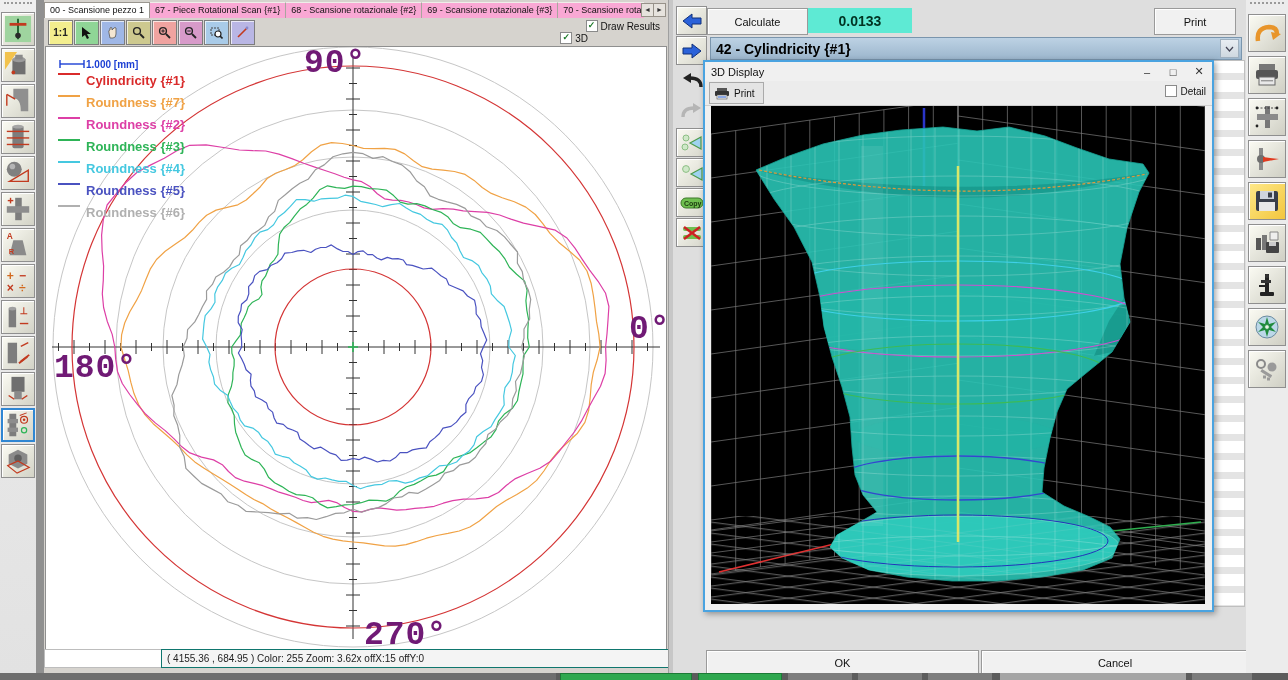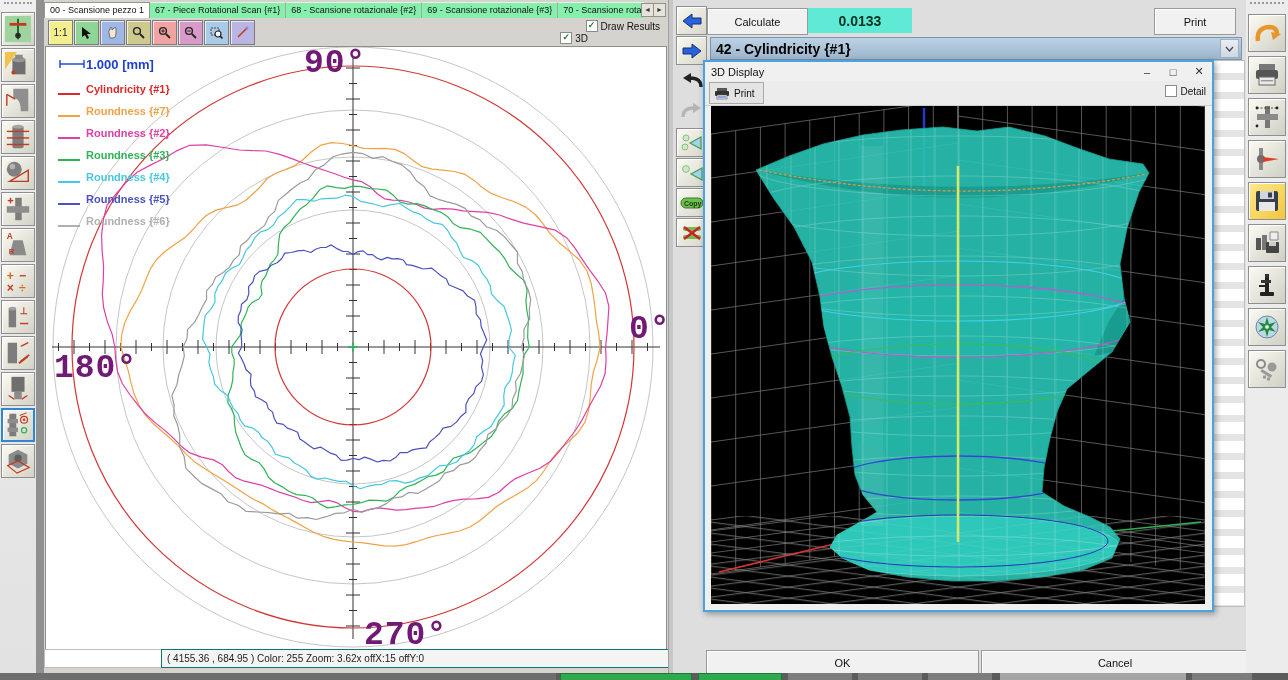--- a/index.html
+++ b/index.html
@@ -12,38 +12,38 @@
   .ticon{width:32px;height:32px;margin:2px auto;border:1px solid #8f8f8f;box-shadow:inset 1px 1px 0 #ffffff;
          background:linear-gradient(135deg,#fbfbf3,#d2d2c6);display:flex;align-items:center;justify-content:center;}
   .ticon.sel{border:2px solid #2f86d2;width:30px;height:30px;}
   .ticon2{width:36px;height:36px;margin:4px auto;border:1px solid #8f8f8f;box-shadow:inset 1px 1px 0 #ffffff;
           background:linear-gradient(135deg,#fbfbf3,#cfcfc4);display:flex;align-items:center;justify-content:center;}
   .ticon2.yellow{background:linear-gradient(135deg,#ffe98a,#f2c63e);}
   #dark-strip{left:36px;top:0;width:8px;height:680px;background:#909090;position:absolute;}
   
   #display-panel{left:44px;top:0;width:624px;height:673px;position:absolute;background:#d6d3ce;}
   #tab-bar{position:absolute;left:0;top:2px;width:600px;height:16px;display:flex;overflow:hidden;}
-  .tab{font-size:9px;line-height:15px;padding:0 5px;color:#111;background:#86efac;border-right:1px solid #a9a59e;
+  .tab{font-size:9px;line-height:15px;padding:0 5px;color:#111;background:#f9a8d4;border-right:1px solid #a9a59e;
        border-top:1px solid #efede9;white-space:nowrap;}
   .tab.active{background:#ffffff;border:1px solid #9a968f;border-bottom:none;}
   .tabscroll{position:absolute;top:3px;width:11px;height:12px;font-size:7px;line-height:12px;text-align:center;
        background:#e6e3dd;border:1px solid #979289;color:#333;}
   #tab-left{right:14px;} #tab-right{right:2px;}
   #tool-row{position:absolute;left:2px;top:18px;width:620px;height:28px;}
   .pbtn{position:absolute;top:2px;width:23px;height:23px;border:1px solid #7d7d7d;box-shadow:inset 1px 1px 0 rgba(255,255,255,.7);
-        display:flex;align-items:center;justify-content:center;font-size:10px;font-weight:normal;color:#222;}
+        display:flex;align-items:center;justify-content:center;font-size:10px;font-weight:bold;color:#222;}
   .cbrow{position:absolute;right:6px;font-size:10px;color:#111;display:flex;align-items:center;gap:3px;}
   .cbx{width:10px;height:10px;background:#fff;border:1px solid #8a8a8a;font-size:9px;line-height:9px;font-weight:bold;
        color:#1c7a28;text-align:center;}
   #canvas{position:absolute;left:1px;top:46px;width:620px;height:602px;background:#ffffff;border:1px solid #8f8f8f;overflow:hidden;}
   .angle-label{position:absolute;font-size:33px;font-weight:bold;color:#701a75;letter-spacing:1px;font-family:Liberation Mono, monospace;}
   #legend{position:absolute;left:12px;top:8px;}
-  .lg-row{display:flex;align-items:flex-end;height:22px;font-size:11px;font-weight:bold;}
+  .lg-row{display:flex;align-items:flex-start;height:22px;font-size:13px;font-weight:bold;}
   .lg-line{width:22px;height:0;border-top:2px solid #000;margin-right:6px;}
-  #scale-row{display:flex;align-items:center;height:18px;font-size:13px;font-weight:bold;color:#1c3fd4;}
+  #scale-row{display:flex;align-items:center;height:18px;font-size:10px;font-weight:bold;color:#1c3fd4;}
   #status-white{position:absolute;left:0;top:649px;width:117px;height:17px;background:#ffffff;border:1px solid #bdbdbd;}
   #status-box{position:absolute;left:117px;top:649px;width:504px;height:17px;background:#f4f4f4;border:1px solid #0f766e;
               font-size:10px;line-height:17px;color:#222;padding-left:5px;white-space:nowrap;overflow:hidden;}
   #divider{position:absolute;left:668px;top:0;width:5px;height:680px;background:#c7c7c7;border-left:1px solid #9f9f9f;}
   
   #right-panel{position:absolute;left:673px;top:0;width:573px;height:674px;background:#dedede;}
   .navbtn{position:absolute;left:3px;width:29px;height:27px;border:1px solid #8f8f8f;background:linear-gradient(135deg,#fafaf2,#d6d6cb);
           box-shadow:inset 1px 1px 0 #fff;display:flex;align-items:center;justify-content:center;}
   .btn{position:absolute;background:#f1f1f1;border:1px solid #9a9a9a;box-shadow:inset 1px 1px 0 #fff;
        font-size:11px;color:#111;display:flex;align-items:center;justify-content:center;}

